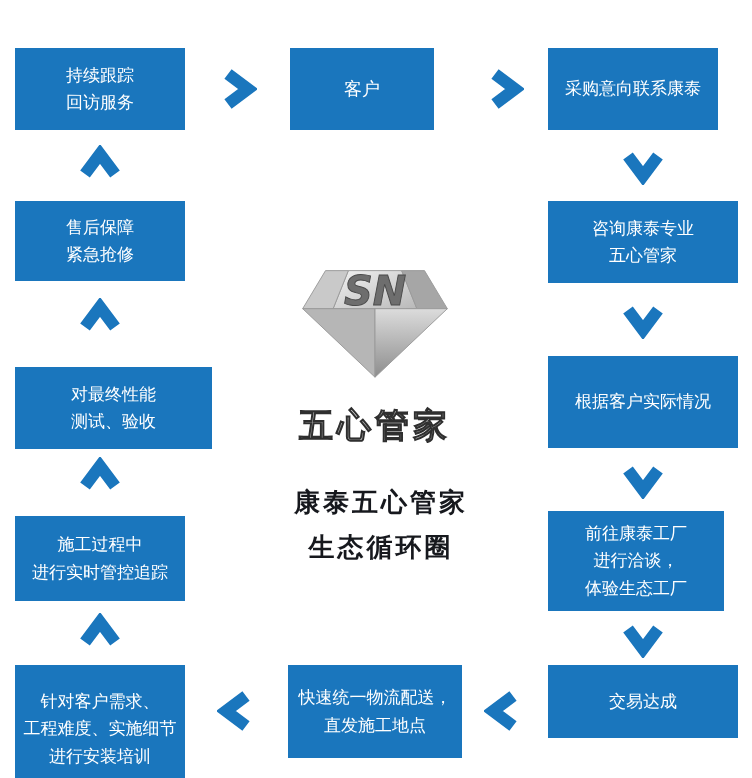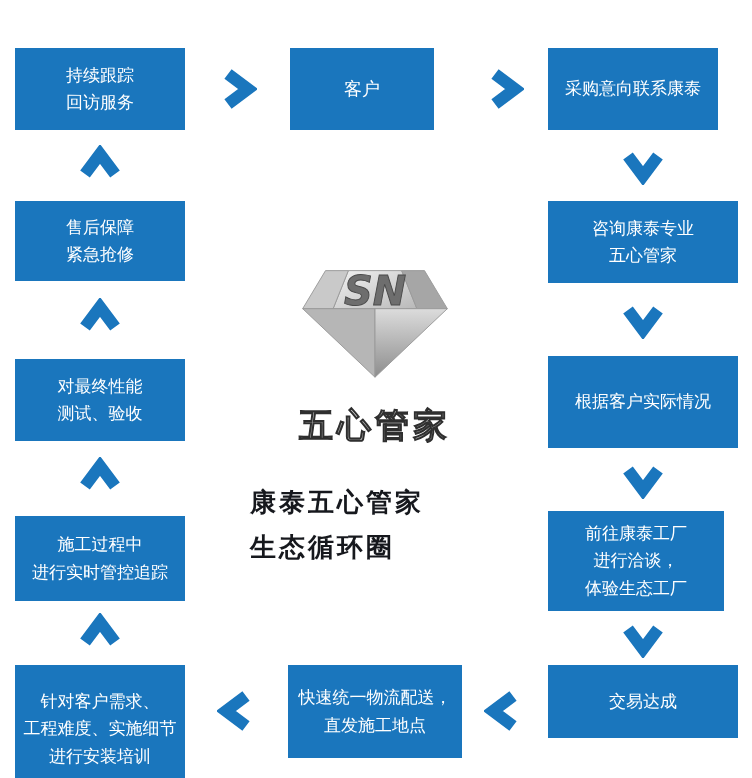--- a/index.html
+++ b/index.html
@@ -16,21 +16,21 @@
     padding:4px 6px;
   }
   .node .ln { display:block; }
   .chev { position:absolute; width:44px; height:44px;
     display:flex; align-items:center; justify-content:center; }
   .chev svg { display:block; }
   .rot-down  { transform:rotate(90deg); }
   .rot-left  { transform:rotate(180deg); }
   .rot-up    { transform:rotate(-90deg); }
   .center-title {
-    position:absolute; left:250px; width:248px; 
+    position:absolute; left:257px; width:248px; text-align:center;
     font-size:26px; font-weight:bold; color:#16181d; letter-spacing:3px;
   }
   .logo-wrap { position:absolute; }
 </style>
 </head>
 <body>
 
 <div id="canvas">
 
   <div class="node" style="left:15px;top:35px;width:170px;height:82px">
@@ -134,21 +134,21 @@
     <span class="ln">施工过程中</span>
     <span class="ln">进行实时管控追踪</span>
   </div>
 
   <div class="chev rot-up" style="left:78px;top:442px">
     <svg width="40" height="40" viewBox="0 0 40 40">
         <polyline points="11,5 31,20 11,35" fill="none" stroke="#1a76bd" stroke-width="12"></polyline>
       </svg>
   </div>
 
-  <div class="node" style="left:15px;top:346px;width:170px;height:82px">
+  <div class="node" style="left:15px;top:354px;width:197px;height:82px">
     <span class="ln">对最终性能</span>
     <span class="ln">测试、验收</span>
   </div>
 
   <div class="chev rot-up" style="left:78px;top:283px">
     <svg width="40" height="40" viewBox="0 0 40 40">
         <polyline points="11,5 31,20 11,35" fill="none" stroke="#1a76bd" stroke-width="12"></polyline>
       </svg>
   </div>
 

